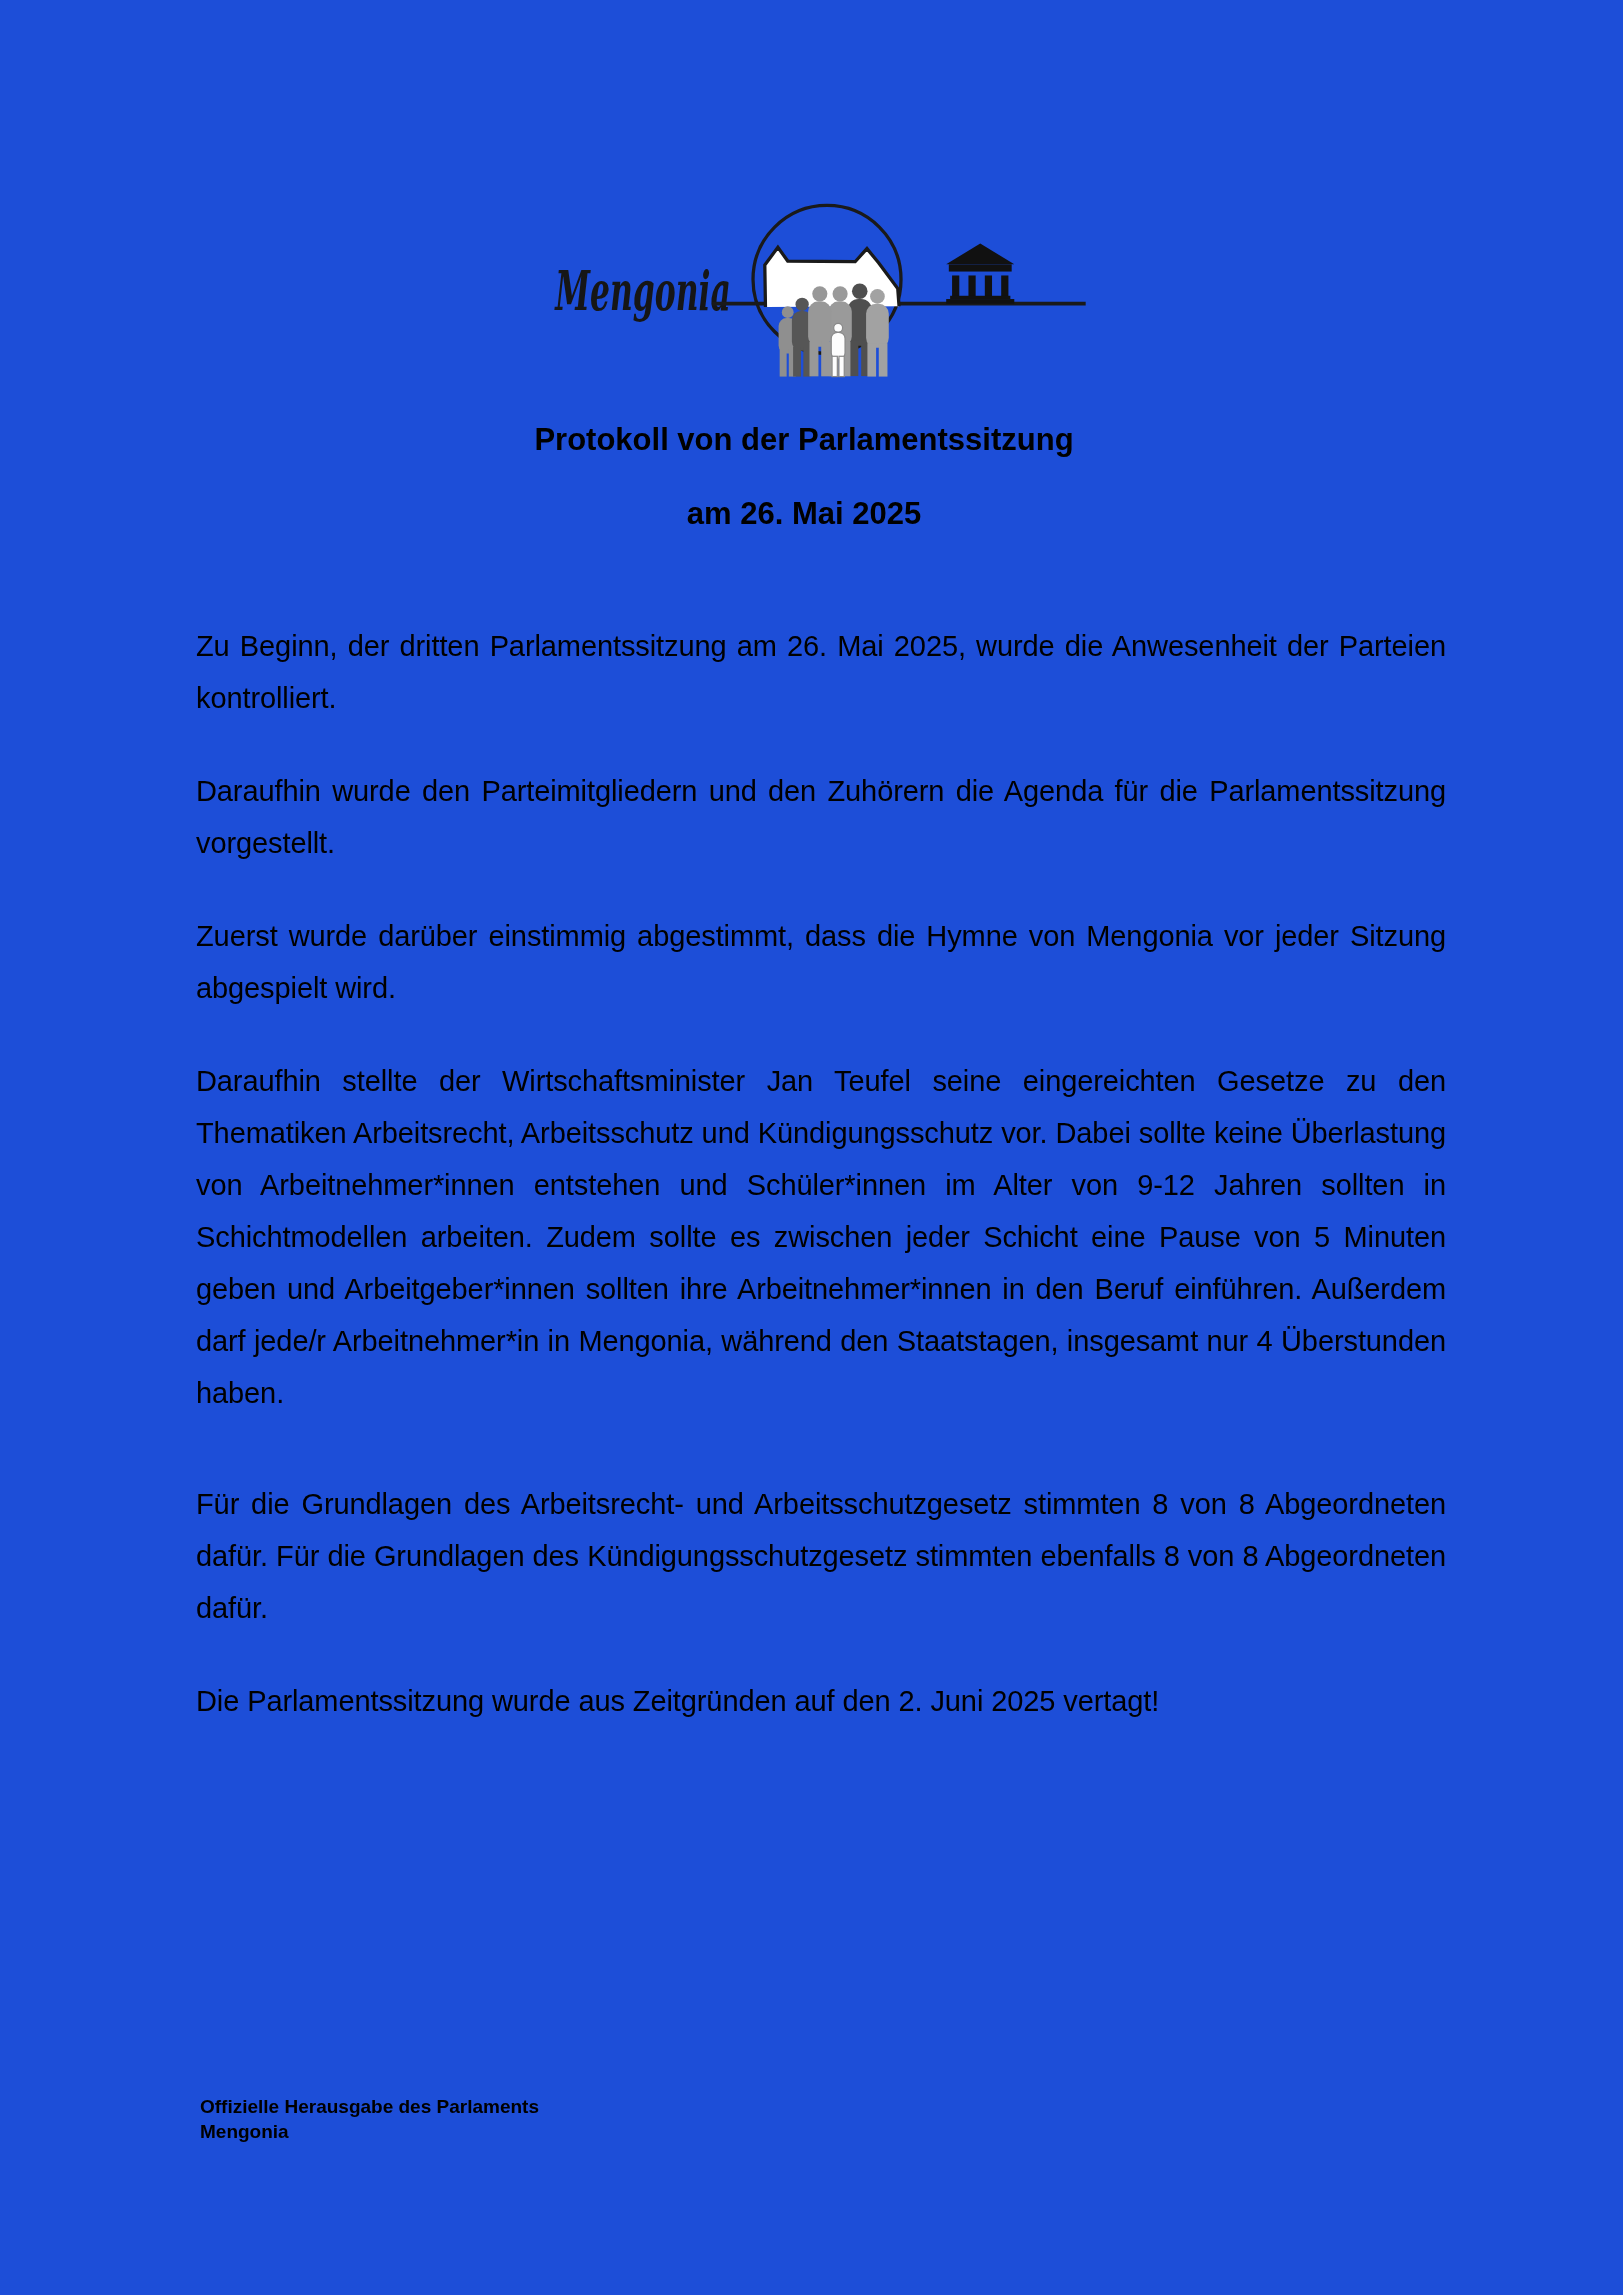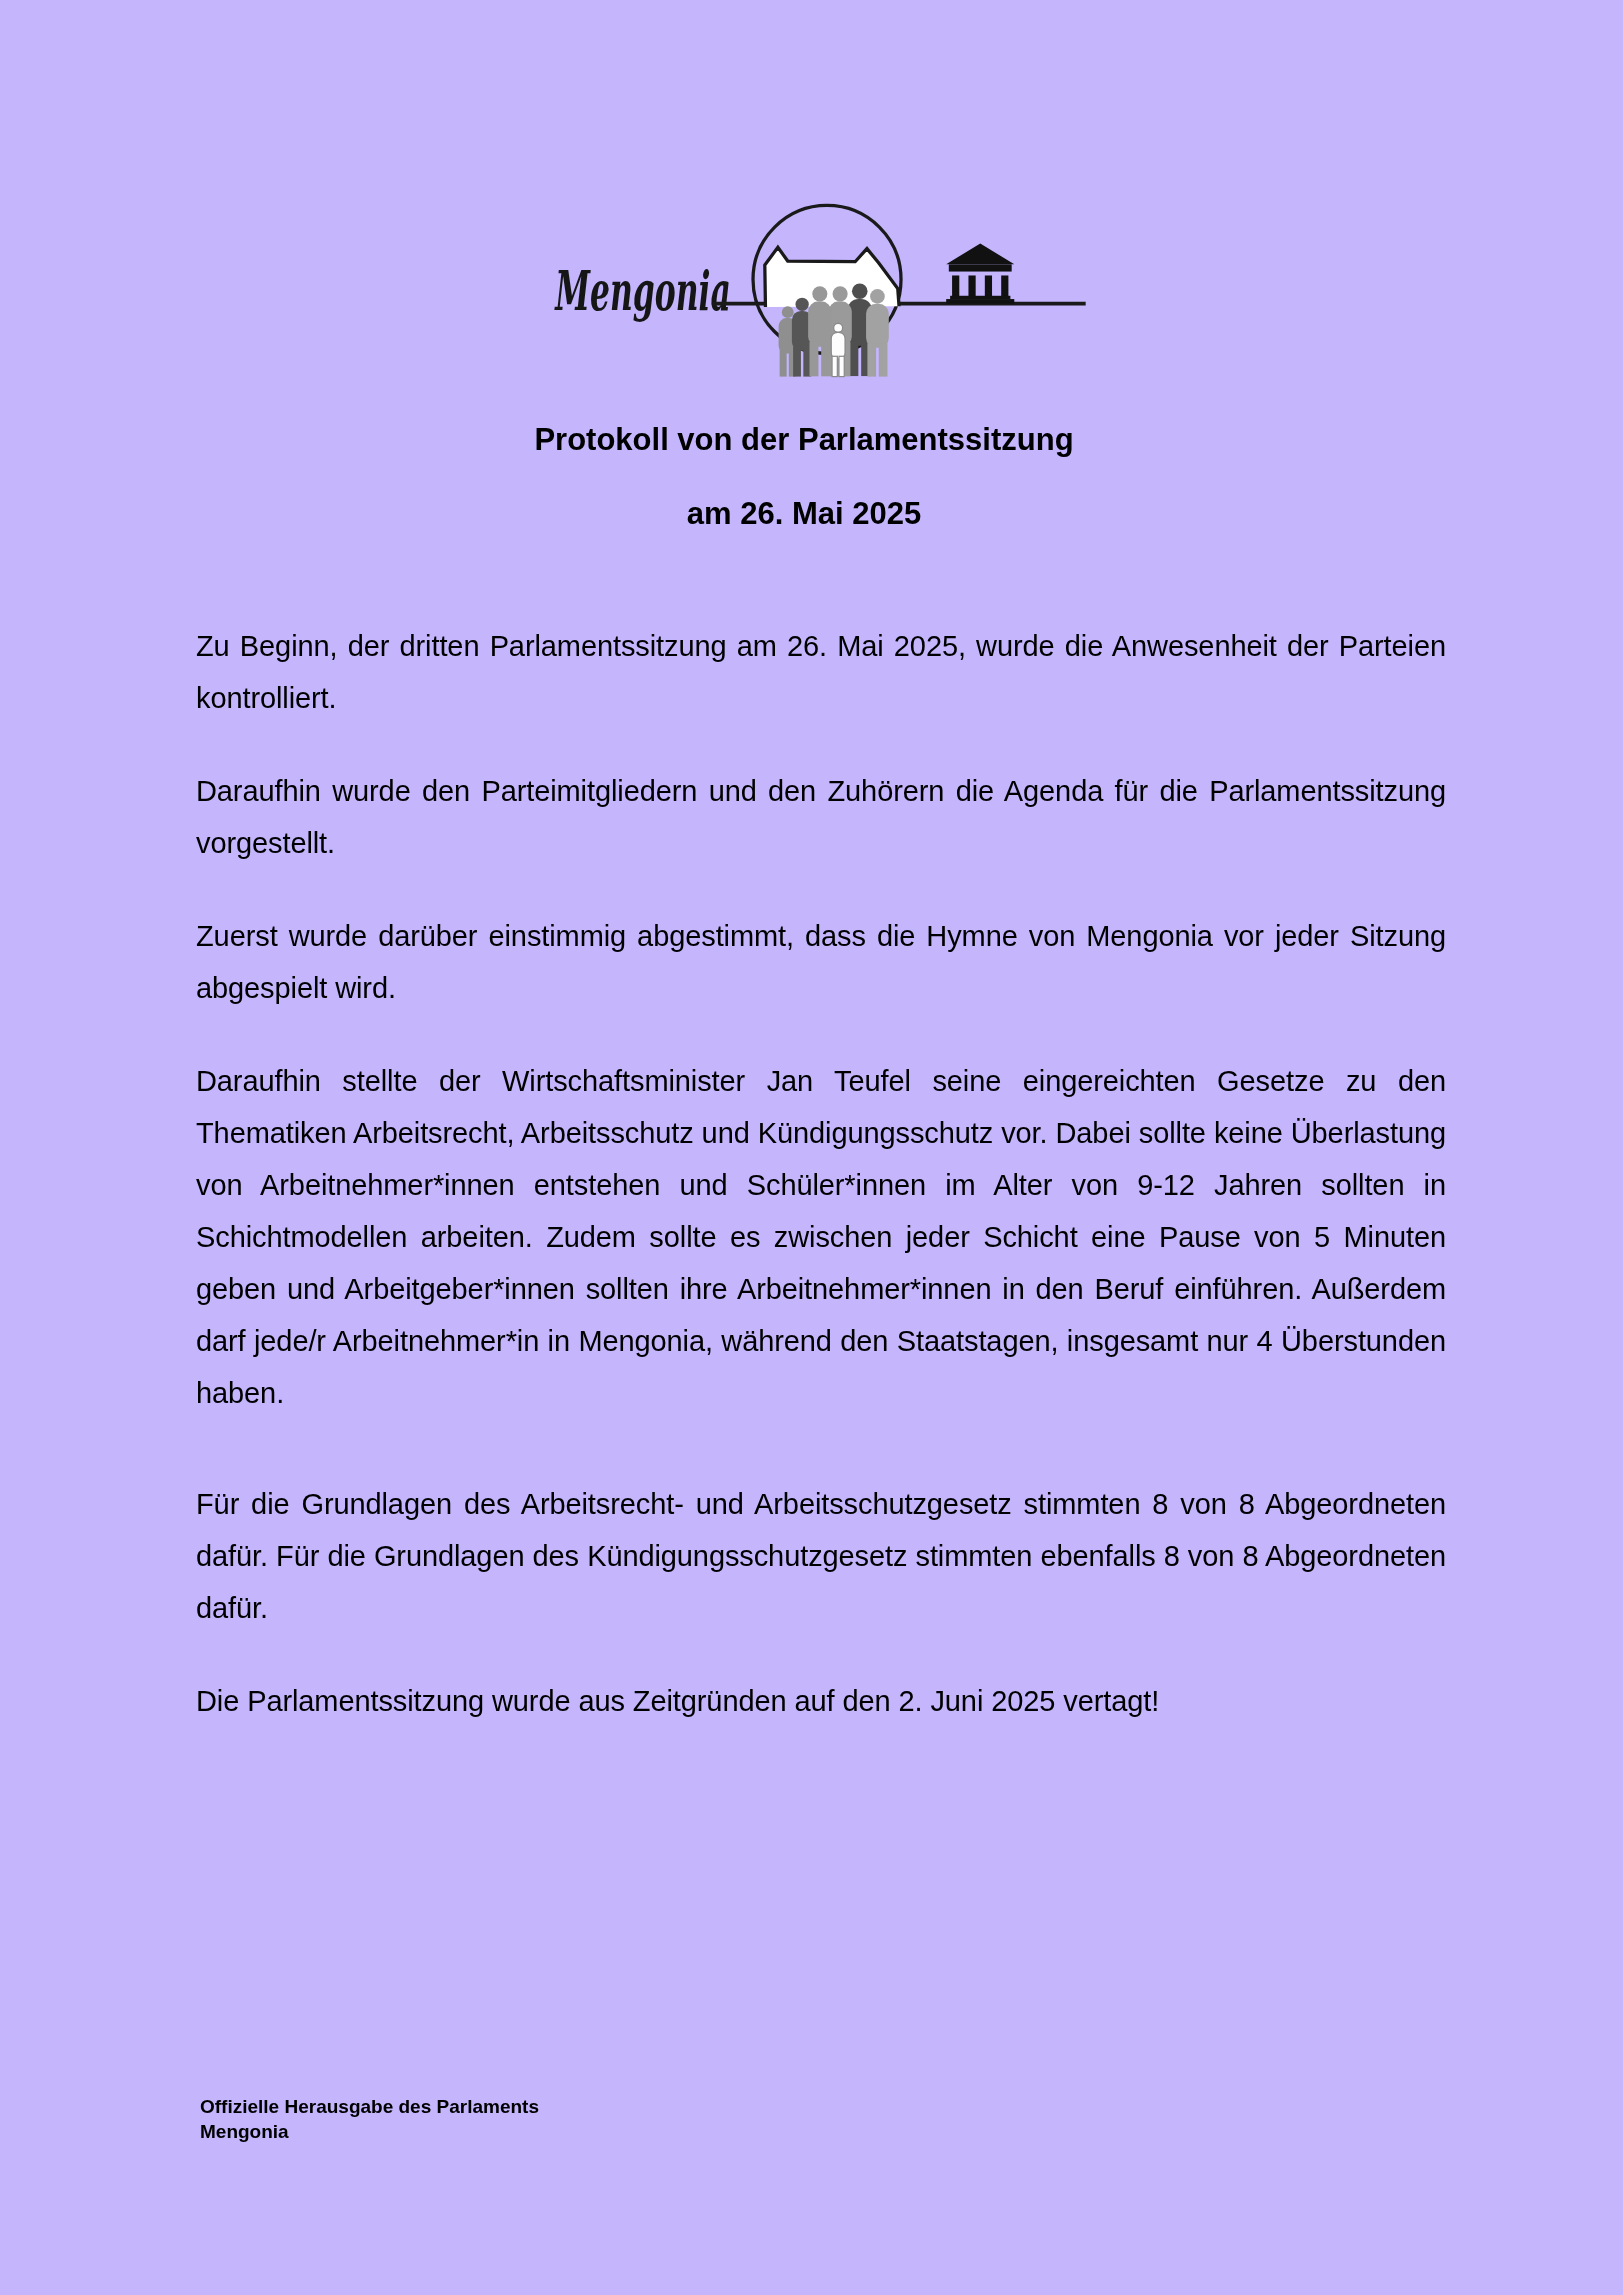--- a/index.html
+++ b/index.html
@@ -1,20 +1,20 @@
 <!DOCTYPE html>
 <html lang="de" style="font-size:10.5px"><head>
 <meta charset="utf-8">
 <style>
   html, body { margin: 0; padding: 0; background: #ffffff; }
   .page {
     position: relative;
     width: 1623px;
     height: 2295px;
-    background: #c4b5fd;
+    background: #1d4ed8;
     color: #000000;
     font-family: "Liberation Sans", sans-serif;
     overflow: hidden;
   }
 
   
   .logo-wrap {
     position: absolute;
     left: 550px;
     top: 191px;

